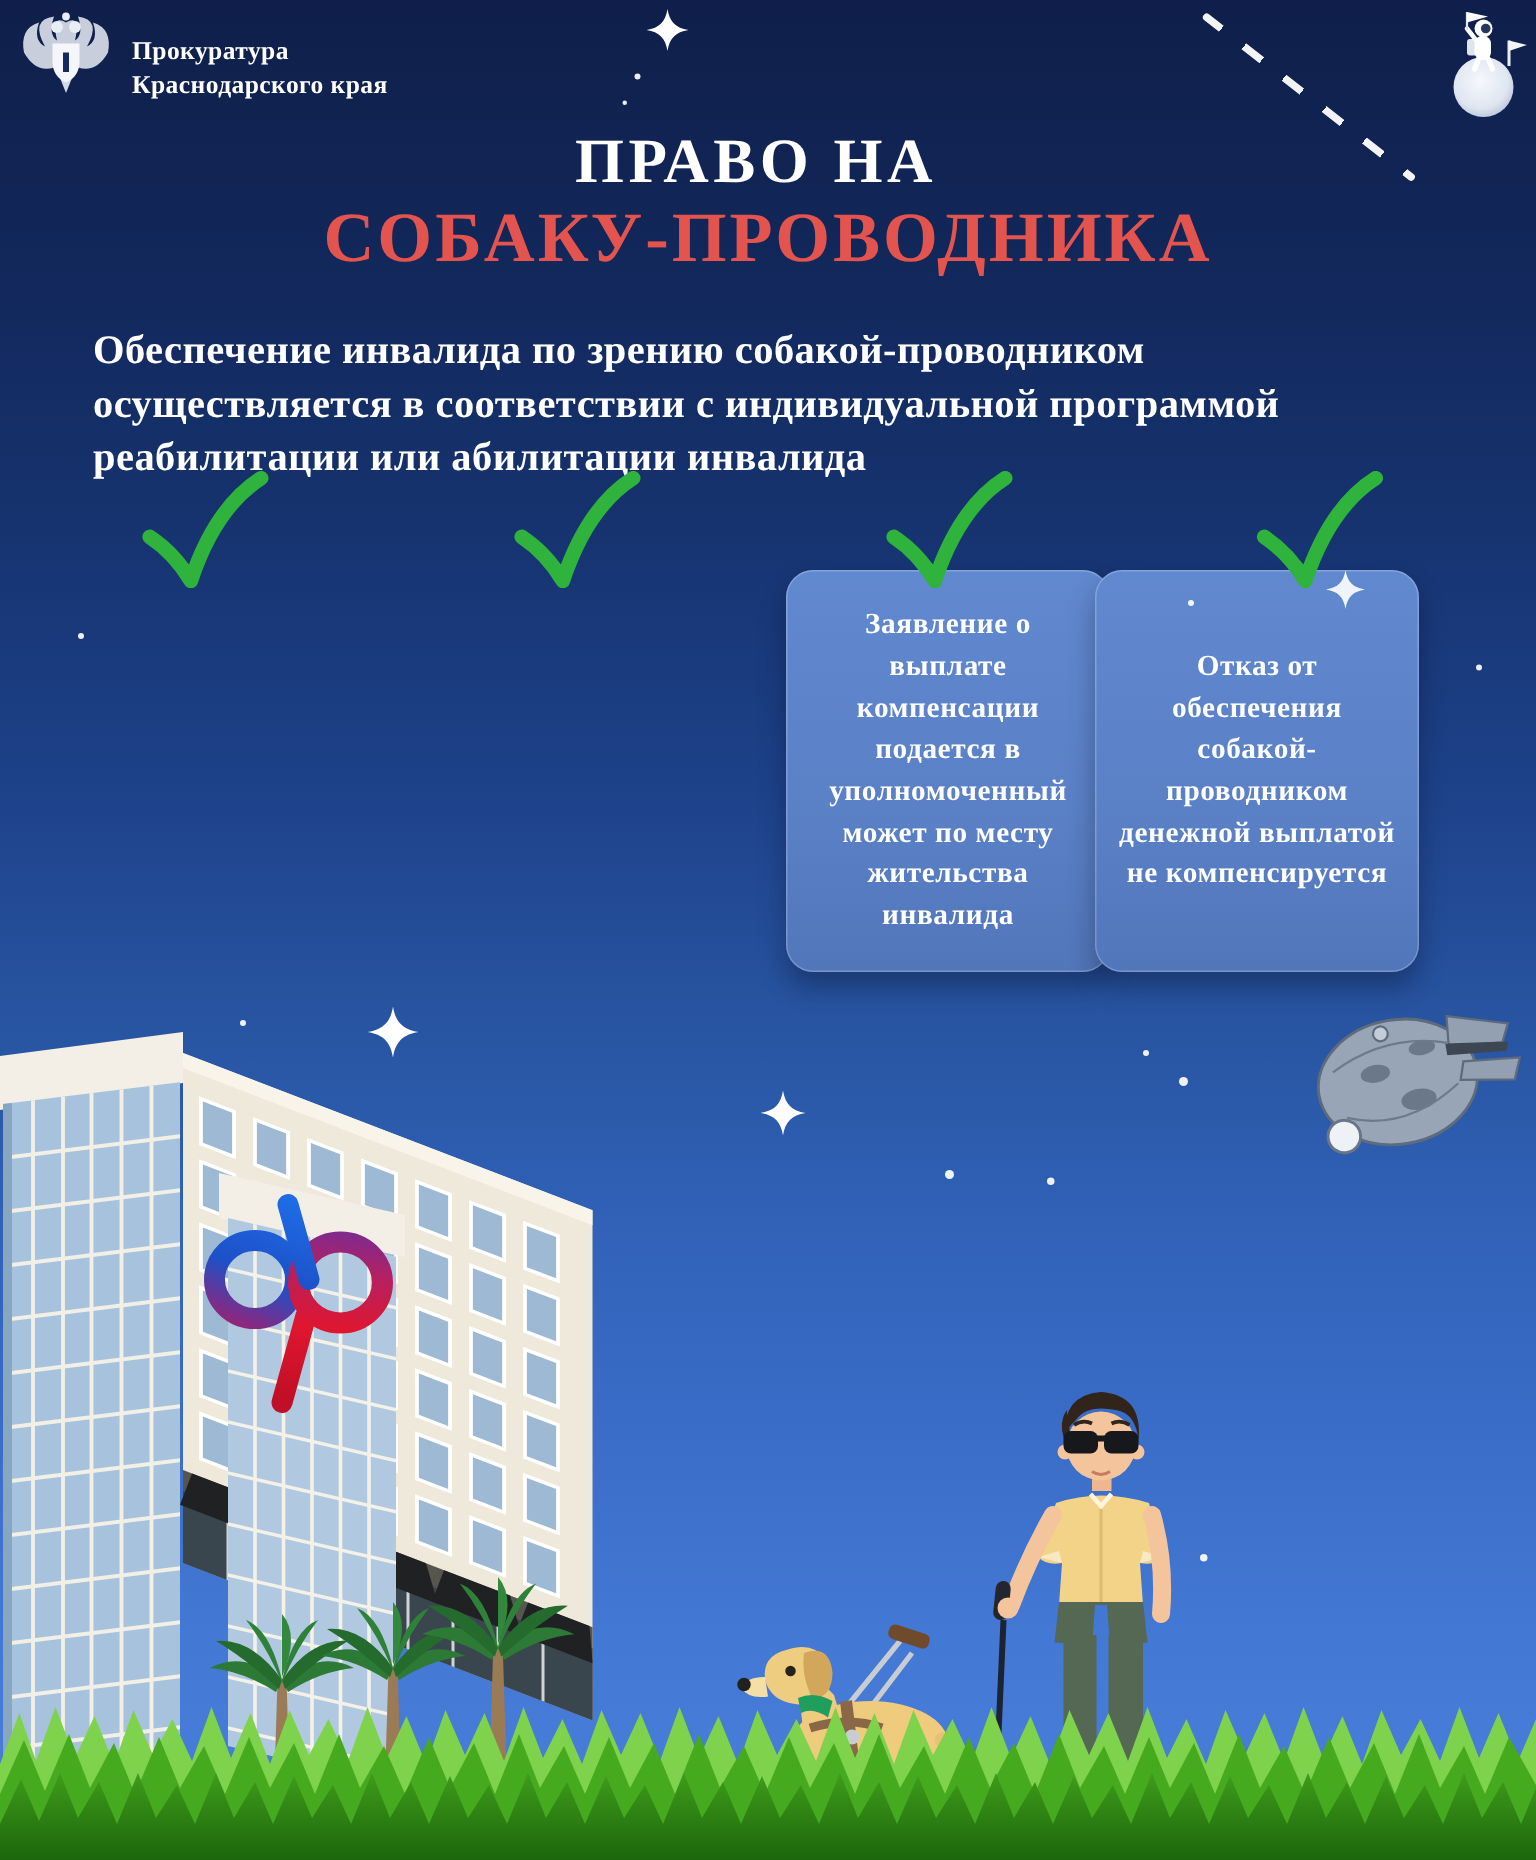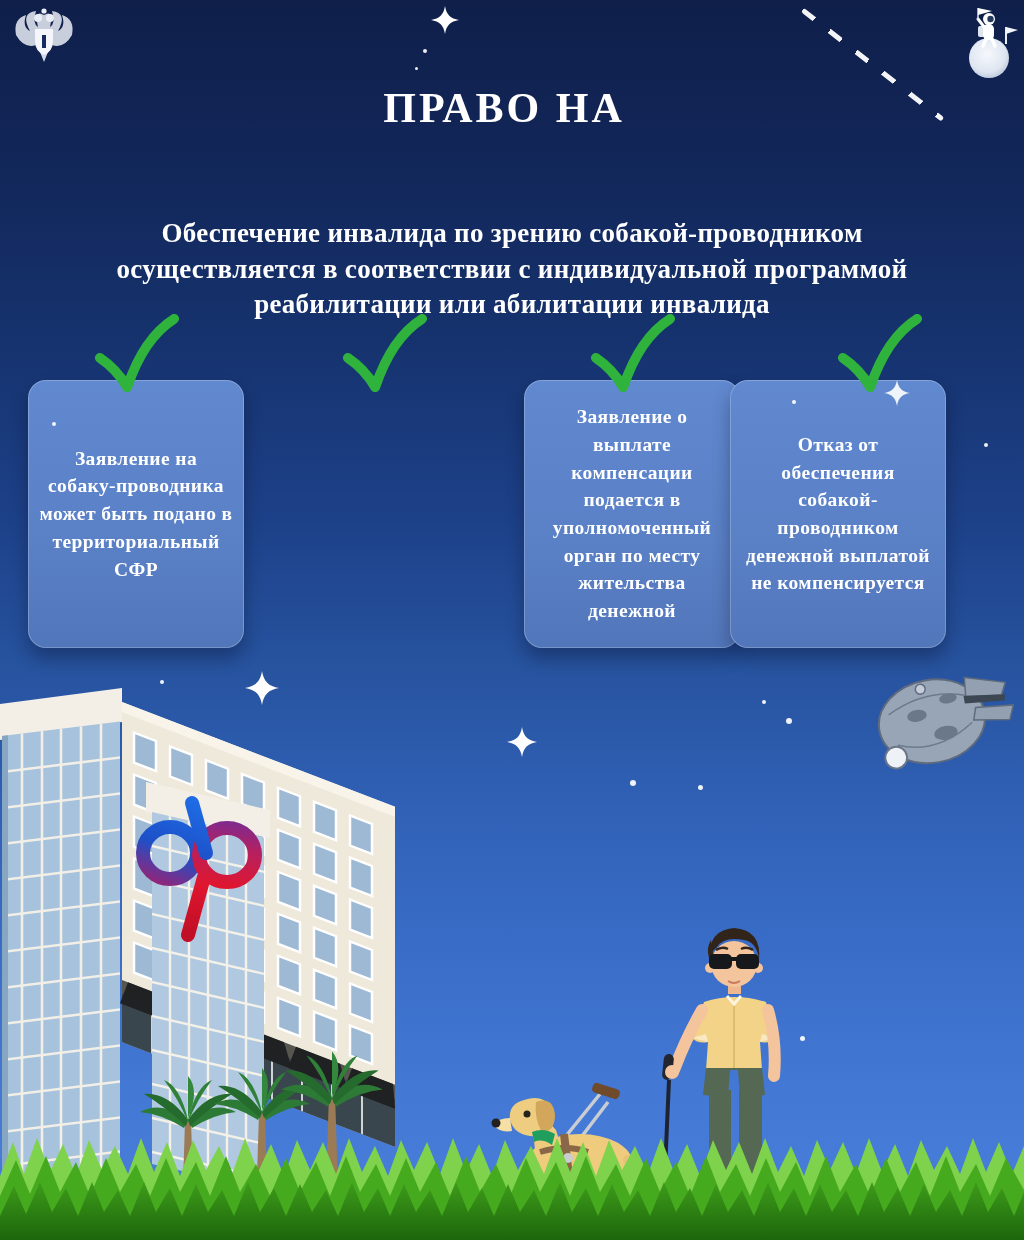--- a/index.html
+++ b/index.html
@@ -7,21 +7,21 @@
   .page{position:relative;width:1024px;height:1240px;overflow:hidden;
     font-family:"Liberation Serif",serif;
     background:linear-gradient(180deg,#0f1f4a 0%,#12275a 14%,#16336f 28%,#1d4189 42%,#27539f 54%,#3162b8 66%,#3a6ec9 78%,#4378d4 88%,#4a80dc 100%);}
   .abs{position:absolute;}
   .dot{position:absolute;background:#fff;border-radius:50%;opacity:.92;}
   
   .org-text{left:88px;top:22px;color:#fff;font-weight:bold;font-size:17px;line-height:23px;letter-spacing:.3px;}
   
   .title1{left:0;top:84px;width:1008px;text-align:center;color:#ffffff;font-weight:bold;font-size:42px;letter-spacing:3px;}
   .title2{left:0;top:132px;width:1024px;text-align:center;color:#e4544e;font-weight:bold;font-size:47px;letter-spacing:2px;}
-  .intro{left:62px;top:216px;width:900px;text-align:center;color:#ffffff;font-weight:bold;font-size:27px;line-height:1.32;letter-spacing:.3px;}
+  .intro{left:62px;top:216px;width:900px;color:#ffffff;font-weight:bold;font-size:27px;line-height:1.32;letter-spacing:.3px;}
   
   .card{top:380px;width:216px;height:268px;border-radius:18px;
     background:linear-gradient(180deg,#6189d0 0%,#5a80c6 60%,#5276ba 100%);
     box-shadow:inset 0 0 0 1px rgba(255,255,255,.22),0 10px 18px rgba(0,0,20,.30);
     display:flex;align-items:center;justify-content:center;z-index:5;}
   .card-text{padding:0 11px;text-align:center;color:#ffffff;font-weight:bold;font-size:19.5px;line-height:1.42;letter-spacing:.4px;}
   .check{top:314px;width:88px;height:78px;z-index:6;}
   .trail{left:804px;top:8px;width:178px;height:5px;transform:rotate(38deg);transform-origin:0 0;
     background:repeating-linear-gradient(90deg,rgba(255,255,255,.95) 0 15px,transparent 15px 34px);border-radius:3px;z-index:2;}.z2{z-index:2}.z3{z-index:3}.z4{z-index:4}.z5{z-index:5}.z6{z-index:6}
 </style>
@@ -88,42 +88,44 @@
     <g fill="#e9edf6">
       <path d="M4 30 Q1 14 14 10 Q10 22 18 26 Q8 8 24 6 Q20 18 26 22 Q22 4 32 10 Q42 4 38 22 Q44 18 40 6 Q56 8 46 26 Q54 22 50 10 Q63 14 60 30 Q52 44 40 40 L24 40 Q12 44 4 30 Z" opacity=".85"></path>
       <circle cx="26" cy="13" r="4"></circle>
         <circle cx="38" cy="13" r="4"></circle>
       <circle cx="32" cy="6" r="2.6"></circle>
       <path d="M26 42 L32 57 L38 42 Z" opacity=".9"></path>
     </g>
     <path d="M23 24 h18 v12 q0 10 -9 14 q-9 -4 -9 -14 z" fill="#f4f6fb"></path>
     <rect x="30" y="30" width="4" height="13" fill="#152a5e"></rect>
   </svg>
+  <div class="abs org-text z5">
+    <div>Прокуратура</div>
+    <div>Краснодарского края</div>
+  </div>
 
   <div class="abs title1">ПРАВО НА</div>
+  <div class="abs title2">СОБАКУ-ПРОВОДНИКА</div>
   <div class="abs intro">Обеспечение инвалида по зрению собакой-проводником осуществляется в соответствии с индивидуальной программой реабилитации или абилитации инвалида</div>
 
   <svg class="abs check" style="left:92px" viewBox="0 0 90 78">
       <path d="M8 44 C20 52 29 62 36 74 C46 44 62 18 84 4" stroke="#2fb33c" stroke-width="10" fill="none" stroke-linecap="round" stroke-linejoin="round"></path>
     </svg>
   <svg class="abs check" style="left:340px" viewBox="0 0 90 78">
       <path d="M8 44 C20 52 29 62 36 74 C46 44 62 18 84 4" stroke="#2fb33c" stroke-width="10" fill="none" stroke-linecap="round" stroke-linejoin="round"></path>
     </svg>
   <svg class="abs check" style="left:588px" viewBox="0 0 90 78">
       <path d="M8 44 C20 52 29 62 36 74 C46 44 62 18 84 4" stroke="#2fb33c" stroke-width="10" fill="none" stroke-linecap="round" stroke-linejoin="round"></path>
     </svg>
   <svg class="abs check" style="left:835px" viewBox="0 0 90 78">
       <path d="M8 44 C20 52 29 62 36 74 C46 44 62 18 84 4" stroke="#2fb33c" stroke-width="10" fill="none" stroke-linecap="round" stroke-linejoin="round"></path>
     </svg>
 
-  <div class="abs card" style="left:28px">
-      <span class="card-text">Заявление на собаку-проводника может быть подано в территориальный СФР</span>
-    </div>
   <div class="abs card" style="left:524px">
-      <span class="card-text">Заявление о выплате компенсации подается в уполномоченный орган по месту жительства денежной</span>
+      <span class="card-text">Заявление о выплате компенсации подается в уполномоченный может по месту жительства инвалида</span>
     </div>
   <div class="abs card" style="left:730px">
       <span class="card-text">Отказ от обеспечения собакой-проводником денежной выплатой не компенсируется</span>
     </div>
 
   <svg class="abs z2" style="left:0;top:684px;width:400px;height:556px" viewBox="0 0 400 556">
 
     <g transform="translate(122,18) skewY(21)">
       <rect x="0" y="0" width="273" height="340" fill="#efe9dc"></rect>
       <rect x="0" y="0" width="273" height="10" fill="#f8f4ea"></rect>

